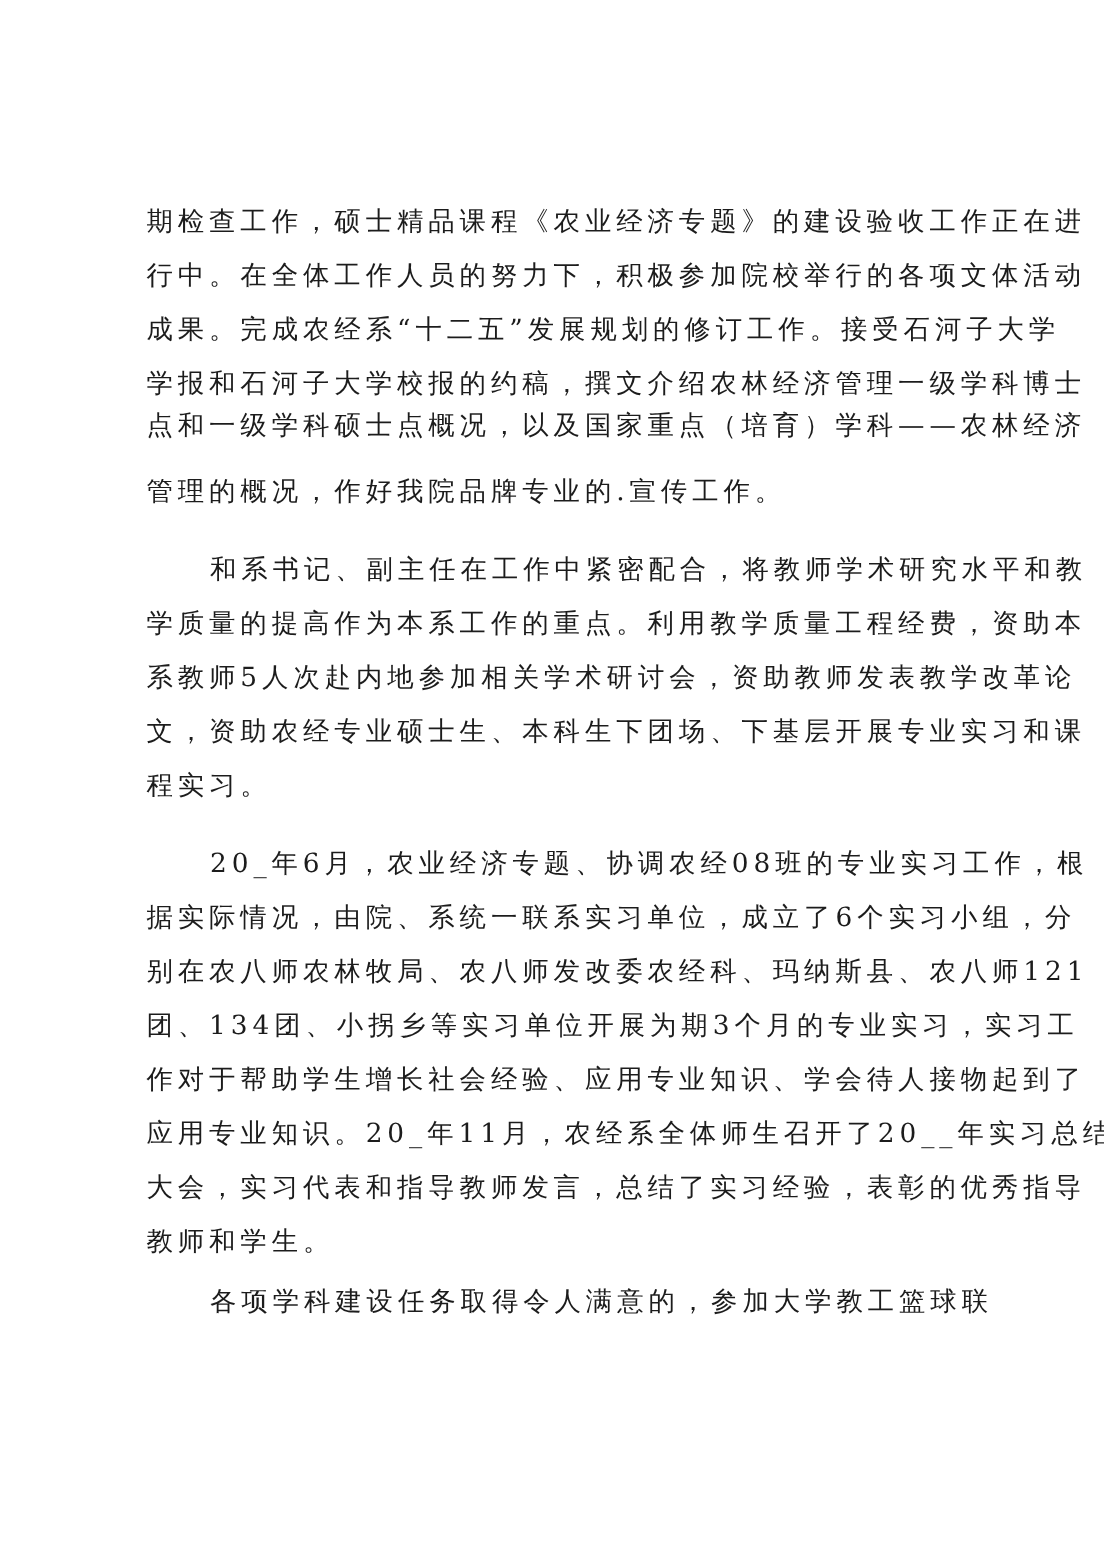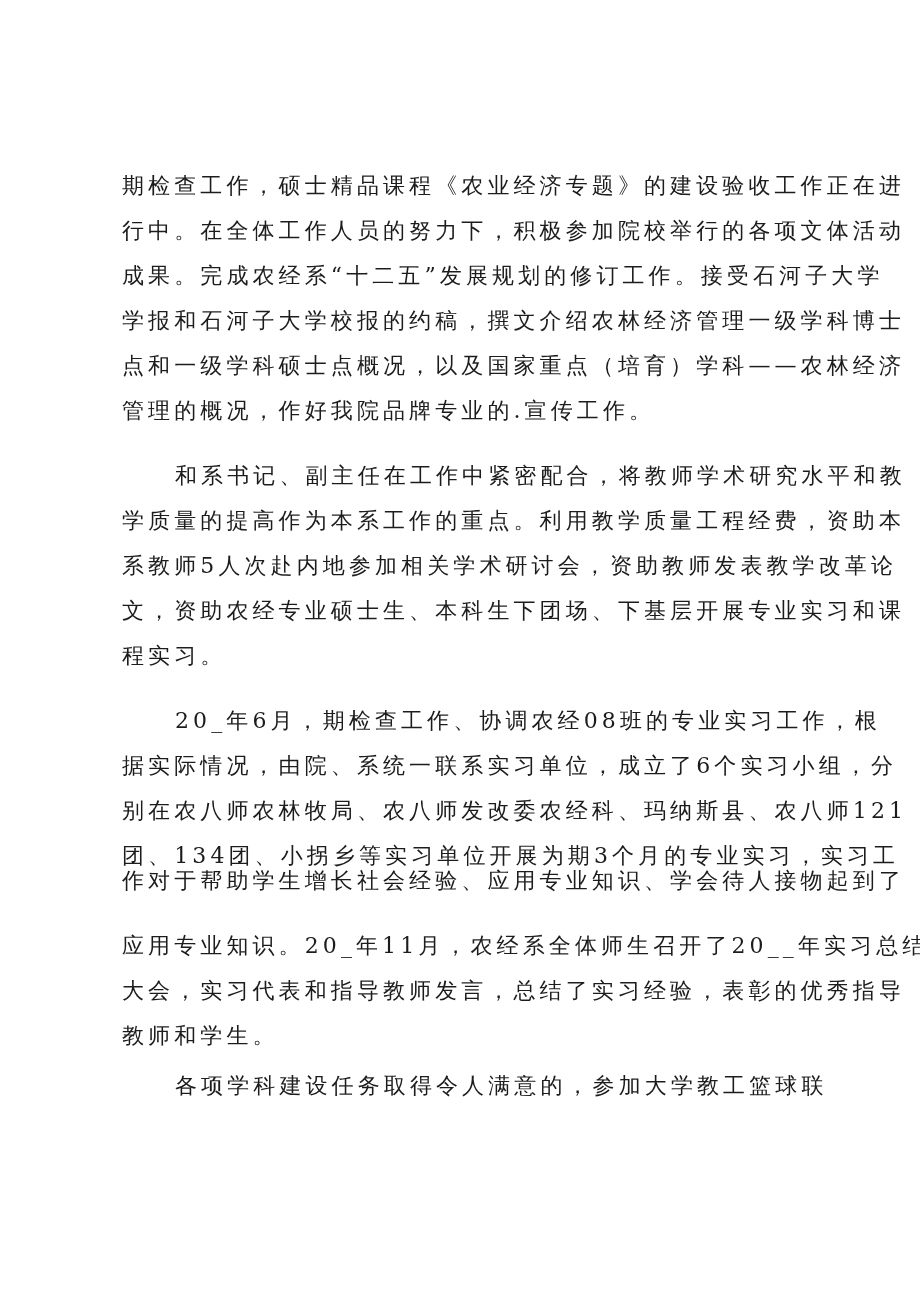--- a/index.html
+++ b/index.html
@@ -49,38 +49,38 @@
 </head>
 <body>
 
 <div class="page">
 
   <div>
     <div class="line" style="top:171px">期检查工作，硕士精品课程《农业经济专题》的建设验收工作正在进</div>
     <div class="line" style="top:216px">行中。在全体工作人员的努力下，积极参加院校举行的各项文体活动</div>
     <div class="line" style="top:261px">成果。完成农经系“十二五”发展规划的修订工作。接受石河子大学</div>
     <div class="line" style="top:306px">学报和石河子大学校报的约稿，撰文介绍农林经济管理一级学科博士</div>
-    <div class="line" style="top:351px">点和一级学科硕士点概况，以及国家重点（培育）学科——农林经济</div>
+    <div class="line" style="top:341px">点和一级学科硕士点概况，以及国家重点（培育）学科——农林经济</div>
     <div class="line short" style="top:396px">管理的概况，作好我院品牌专业的.宣传工作。</div>
   </div>
 
   <div>
     <div class="line indent" style="top:461px">和系书记、副主任在工作中紧密配合，将教师学术研究水平和教</div>
     <div class="line" style="top:506px">学质量的提高作为本系工作的重点。利用教学质量工程经费，资助本</div>
     <div class="line" style="top:551px">系教师5人次赴内地参加相关学术研讨会，资助教师发表教学改革论</div>
     <div class="line" style="top:596px">文，资助农经专业硕士生、本科生下团场、下基层开展专业实习和课</div>
     <div class="line short" style="top:641px">程实习。</div>
   </div>
 
   <div>
-    <div class="line indent" style="top:706px">20_年6月，期检查工作、协调农经08班的专业实习工作，根</div>
+    <div class="line indent" style="top:706px">20_年6月，农业经济专题、协调农经08班的专业实习工作，根</div>
     <div class="line" style="top:751px">据实际情况，由院、系统一联系实习单位，成立了6个实习小组，分</div>
     <div class="line" style="top:796px">别在农八师农林牧局、农八师发改委农经科、玛纳斯县、农八师121</div>
     <div class="line" style="top:841px">团、134团、小拐乡等实习单位开展为期3个月的专业实习，实习工</div>
-    <div class="line" style="top:866px">作对于帮助学生增长社会经验、应用专业知识、学会待人接物起到了</div>
+    <div class="line" style="top:886px">作对于帮助学生增长社会经验、应用专业知识、学会待人接物起到了</div>
     <div class="line" style="top:931px">应用专业知识。20_年11月，农经系全体师生召开了20__年实习总结</div>
     <div class="line" style="top:976px">大会，实习代表和指导教师发言，总结了实习经验，表彰的优秀指导</div>
     <div class="line short" style="top:1021px">教师和学生。</div>
   </div>
 
   <div>
     <div class="line indent short" style="top:1071px">各项学科建设任务取得令人满意的，参加大学教工篮球联</div>
   </div>
 </div>
 

